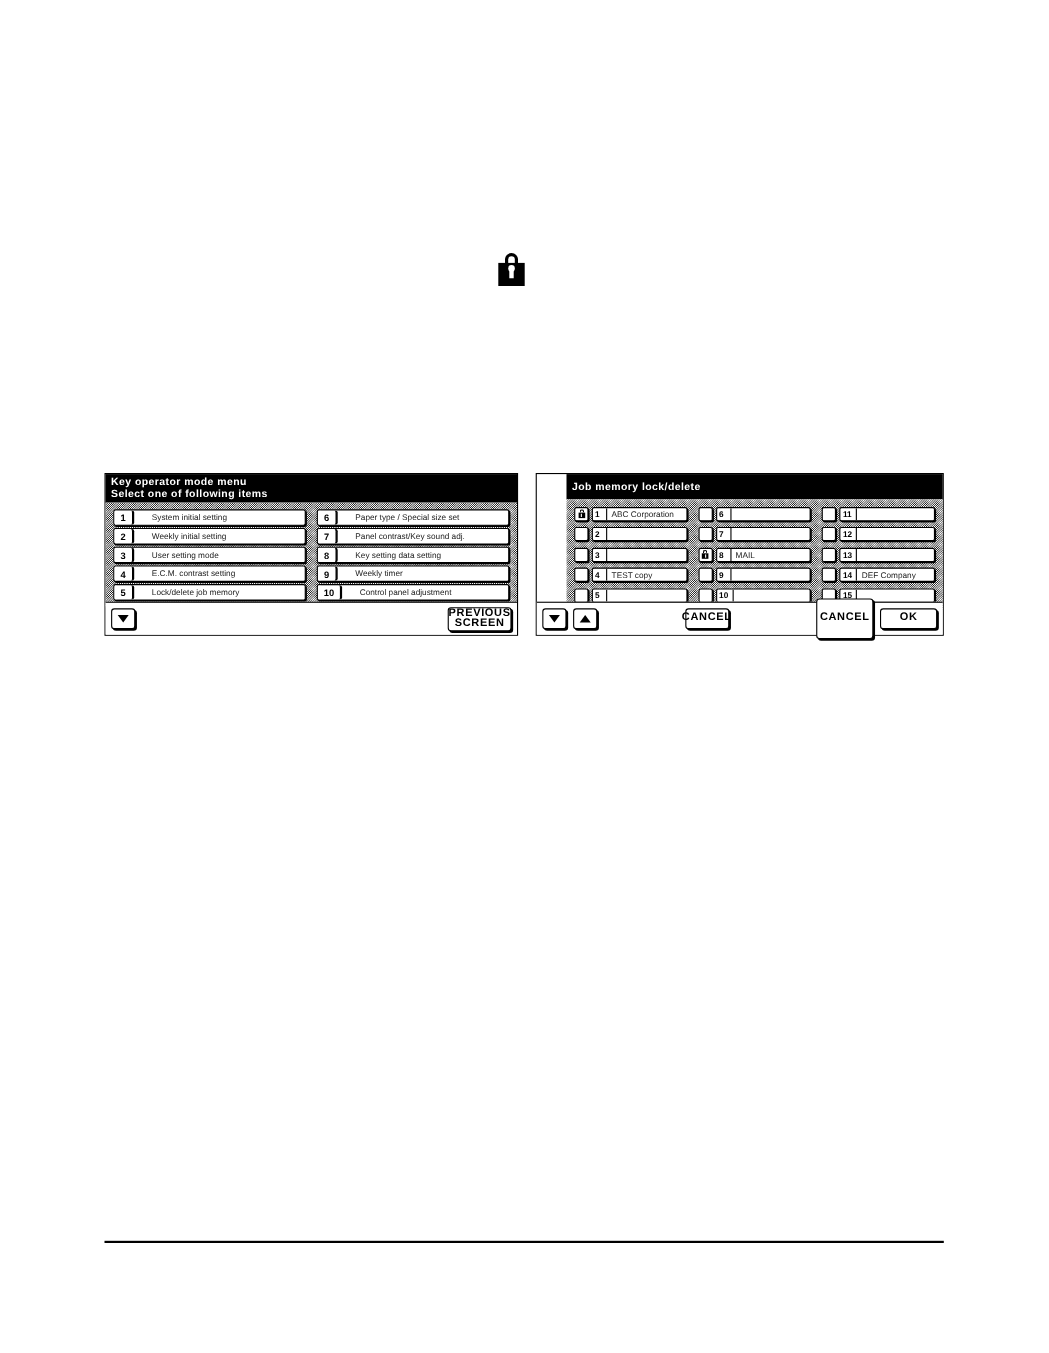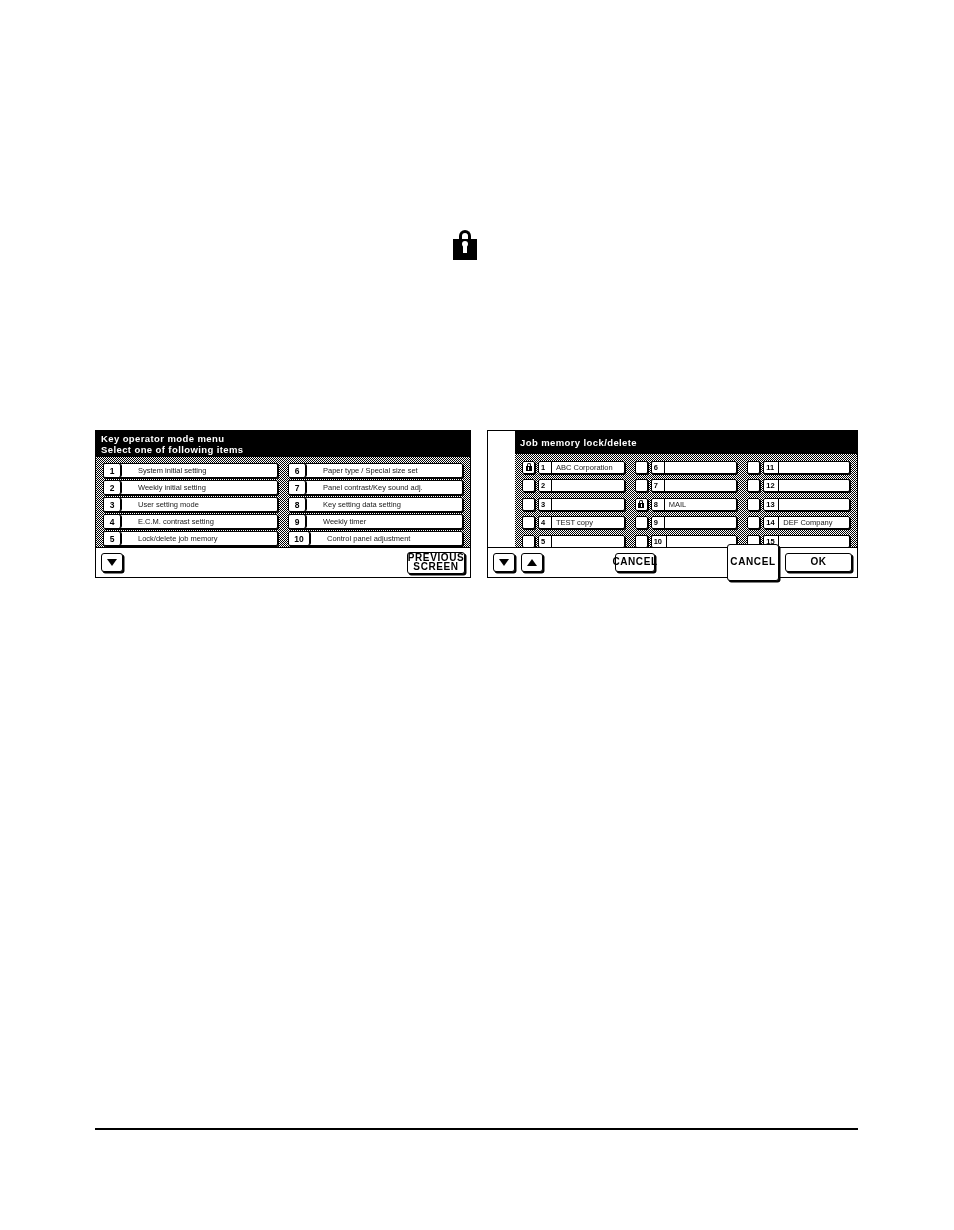--- a/index.html
+++ b/index.html
@@ -187,21 +187,21 @@
   .arrow-down { border-top: 7px solid #000; }
   .arrow-up   { border-bottom: 7px solid #000; }
 
   .btn-prev {
     width: 58px;
     height: 22px;
     margin-left: auto;
   }
   .btn-delete { width: 40px; height: 19px; }
   .btn-cancel { width: 52px; height: 37px; }
-  .btn-ok     { width: 67px; height: 19px; }
+  .btn-ok     { width: 52px; height: 19px; }
 
   
   #panel-jobmem {
     left: 487px;
     top: 430px;
     width: 371px;
     height: 148px;
     padding-left: 27px;
   }
   #panel-jobmem .jm-body {

